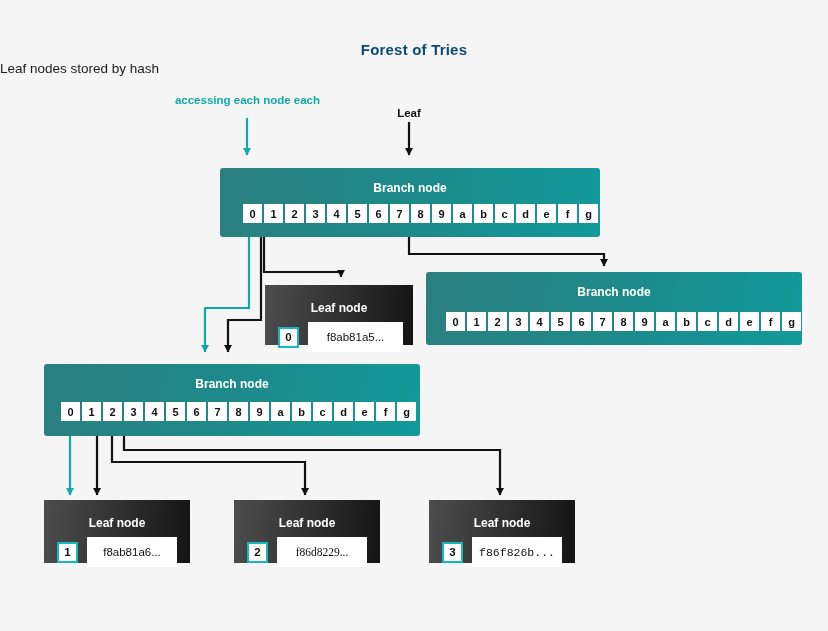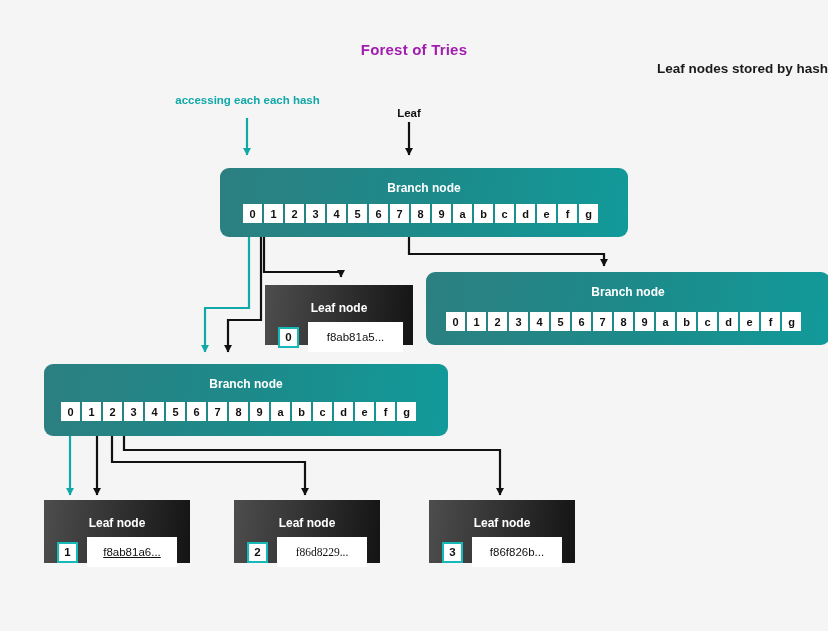--- a/index.html
+++ b/index.html
@@ -8,43 +8,42 @@
     background:#f5f5f5;
     font-family:"Liberation Sans",sans-serif;
     overflow:hidden;
   }
   #stage{position:relative;width:828px;height:631px;}
 
   
   .title{
     position:absolute;left:0;right:0;top:41px;
     text-align:center;
-    font-size:15px;font-weight:bold;color:#a21caf;
+    font-size:15px;font-weight:bold;color:#0c4a6e;
     letter-spacing:.2px;
   }
   .subtitle{
     position:absolute;left:0;right:0;top:61px;
-    text-align:right;
-    font-size:13.5px;font-weight:bold;color:#1a1a1a;
+    text-align:left;
+    font-size:13.5px;font-weight:normal;color:#1a1a1a;
   }
 
   
   .annot{
     position:absolute;text-align:center;
     font-size:11.5px;font-weight:bold;line-height:14px;
   }
   .annot.teal{color:#12a8a8;}
   .annot.dark{color:#111;}
 
   
   .branch{
     position:absolute;
     background:linear-gradient(100deg,#2c7f80 0%,#1c8b8b 55%,#129a9a 100%);
-    border-radius:9px;
-    padding-left:28px;
+    border-radius:3px;
   }
   .branch .node-title{
     position:absolute;left:0;right:0;top:13px;
     text-align:center;color:#fff;
     font-size:12px;font-weight:bold;
   }
   .cells{
     position:absolute;display:flex;gap:2px;
   }
   .cell{
@@ -122,21 +121,21 @@
 
     <path d="M112,420 L112,462 L305,462 L305,495" stroke="#111" stroke-width="2.2" fill="none" marker-end="url(#ahB)"></path>
 
     <path d="M124,420 L124,450 L500,450 L500,495" stroke="#111" stroke-width="2.2" fill="none" marker-end="url(#ahB)"></path>
   </svg>
 
   <div class="title">Forest of Tries</div>
   <div class="subtitle">Leaf nodes stored by hash</div>
 
   <div class="annot teal" style="left:160px;top:93px;width:175px;">
-    <div>accessing each each hash</div>
+    <div>accessing each node each</div>
   </div>
   <div class="annot dark" style="left:379px;top:106px;width:60px;">Leaf</div>
 
   <div class="branch" style="left:220px;top:168px;width:380px;height:69px;">
     <div class="node-title">Branch node</div>
     <div class="cells" style="left:23px;top:36px;">
       <div class="cell">0</div>
       <div class="cell">1</div>
       <div class="cell">2</div>
       <div class="cell">3</div>
@@ -207,33 +206,33 @@
     <div class="leaf-row">
       <div class="leaf-idx">0</div>
       <div class="leaf-hash" style="width:95px;">f8ab81a5...</div>
     </div>
   </div>
 
   <div class="leaf" style="left:44px;top:500px;width:146px;height:63px;">
     <div class="node-title">Leaf node</div>
     <div class="leaf-row">
       <div class="leaf-idx">1</div>
-      <div class="leaf-hash" style="width:90px;text-decoration:underline;">f8ab81a6...</div>
+      <div class="leaf-hash" style="width:90px;">f8ab81a6...</div>
     </div>
   </div>
 
   <div class="leaf" style="left:234px;top:500px;width:146px;height:63px;">
     <div class="node-title">Leaf node</div>
     <div class="leaf-row">
       <div class="leaf-idx">2</div>
       <div class="leaf-hash" style="width:90px;font-family:Liberation Serif, serif;">f86d8229...</div>
     </div>
   </div>
 
   <div class="leaf" style="left:429px;top:500px;width:146px;height:63px;">
     <div class="node-title">Leaf node</div>
     <div class="leaf-row">
       <div class="leaf-idx">3</div>
-      <div class="leaf-hash" style="width:90px;">f86f826b...</div>
+      <div class="leaf-hash" style="width:90px;font-family:Liberation Mono, monospace;">f86f826b...</div>
     </div>
   </div>
 
 </div>
 
 </body></html>

